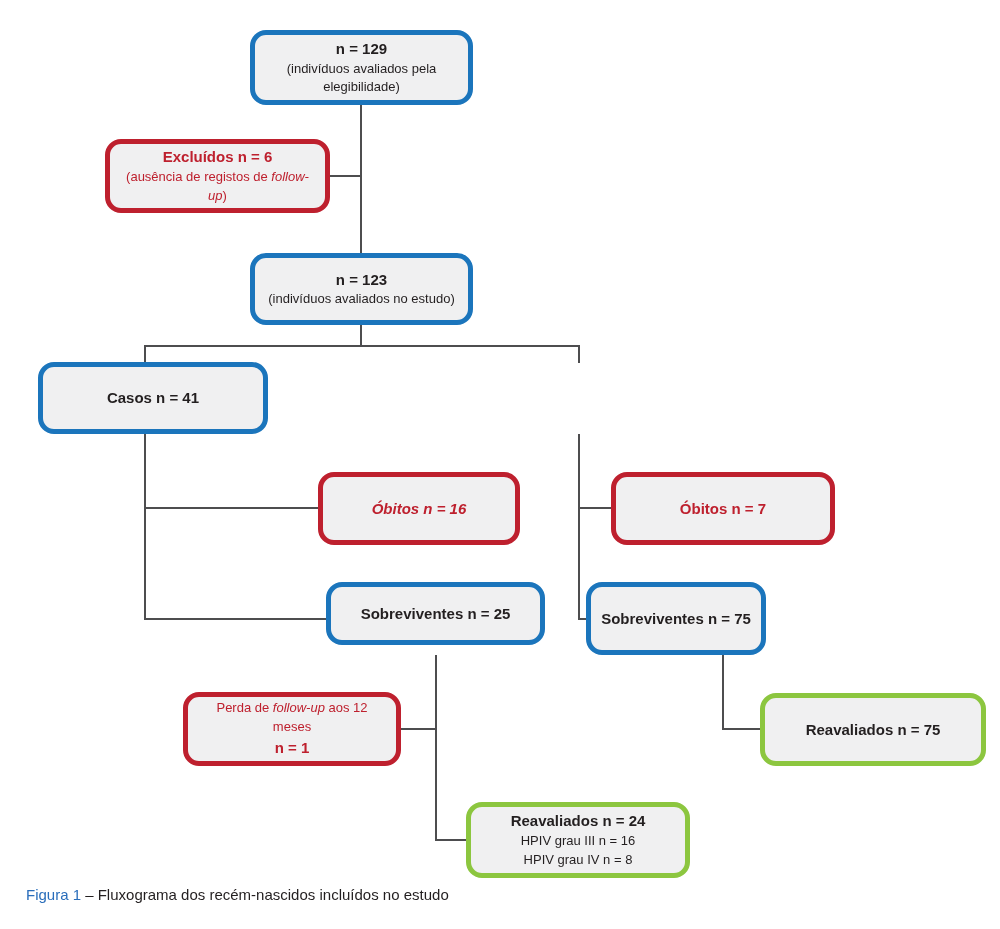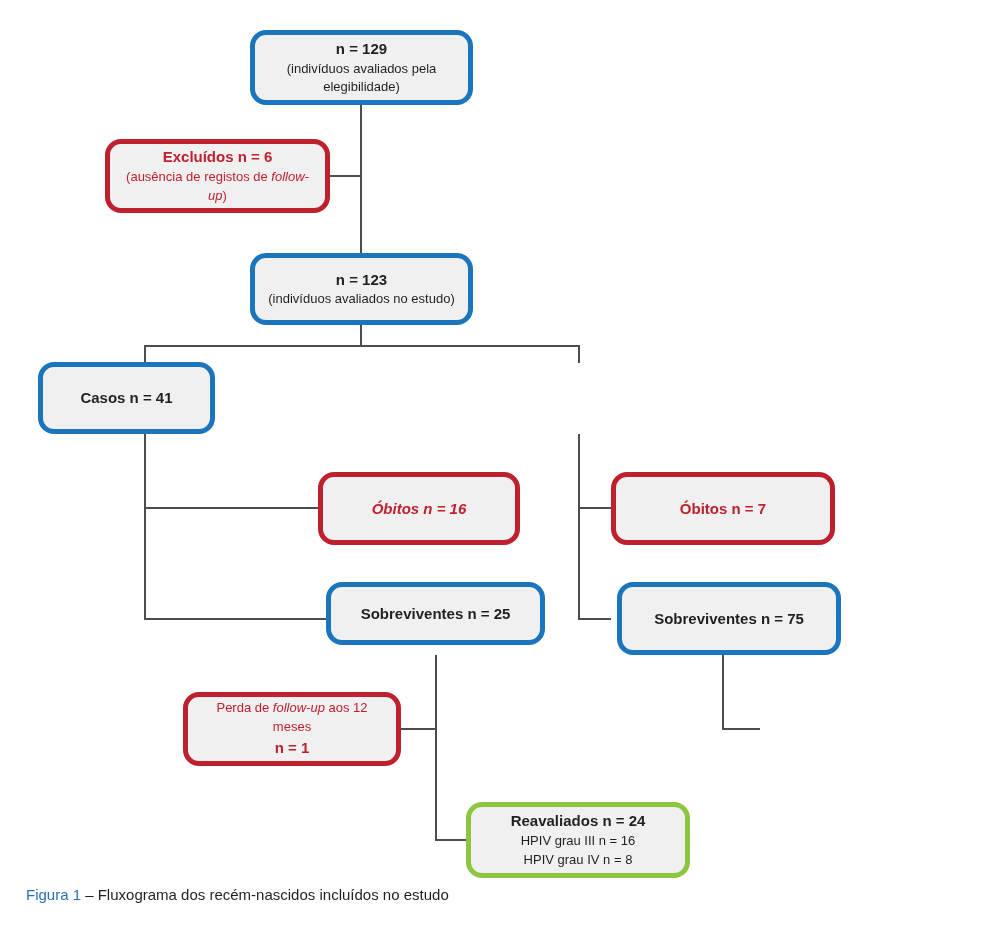--- a/index.html
+++ b/index.html
@@ -58,46 +58,49 @@
   <div class="node red red-text" style="left:97px;top:139px;width:225px;height:74px;">
     <div class="t">Excluídos n = 6</div>
     <div class="s"><span>(ausência de registos de </span><i>follow-up</i><span>)</span></div>
   </div>
 
   <div class="node blue" style="left:242px;top:253px;width:223px;height:72px;">
     <div class="t">n = 123</div>
     <div class="s">(indivíduos avaliados no estudo)</div>
   </div>
 
-  <div class="node blue" style="left:30px;top:362px;width:177px;height:72px;">
+  <div class="node blue" style="left:30px;top:362px;width:230px;height:72px;">
     <div class="t">Casos n = 41</div>
   </div>
 
 
   <div class="node red red-text" style="left:310px;top:472px;width:202px;height:73px;font-style:italic;">
     <div class="t">Óbitos n = 16</div>
   </div>
 
   <div class="node red red-text" style="left:603px;top:472px;width:224px;height:73px;">
     <div class="t">Óbitos n = 7</div>
   </div>
 
   <div class="node blue" style="left:318px;top:582px;width:219px;height:63px;">
     <div class="t">Sobreviventes n = 25</div>
   </div>
 
-  <div class="node blue" style="left:609px;top:582px;width:224px;height:73px;">
+  <div class="node blue" style="left:578px;top:582px;width:180px;height:73px;">
     <div class="t">Sobreviventes n = 75</div>
   </div>
 
   <div class="node red red-text" style="left:175px;top:692px;width:218px;height:74px;">
     <div class="s" style="font-size:13px;"><span>Perda de </span><i>follow-up</i><span> aos 12 meses</span></div>
     <div class="t">n = 1</div>
   </div>
 
+  <div class="node green" style="left:752px;top:693px;width:226px;height:73px;">
+    <div class="t">Reavaliados n = 75</div>
+  </div>
 
   <div class="node green" style="left:458px;top:802px;width:224px;height:76px;">
     <div class="t">Reavaliados n = 24</div>
     <div class="s">HPIV grau III n = 16</div>
     <div class="s">HPIV grau IV n = 8</div>
   </div>
 
   <div class="caption">
     <span class="fig">Figura 1</span><span> – Fluxograma dos recém-nascidos incluídos no estudo</span>
   </div>

